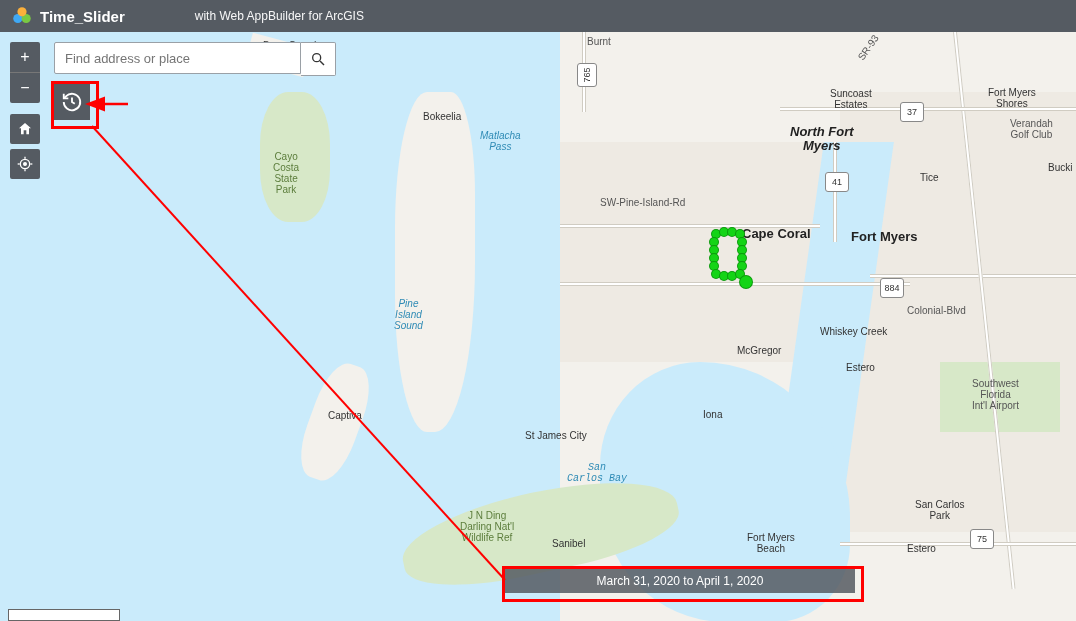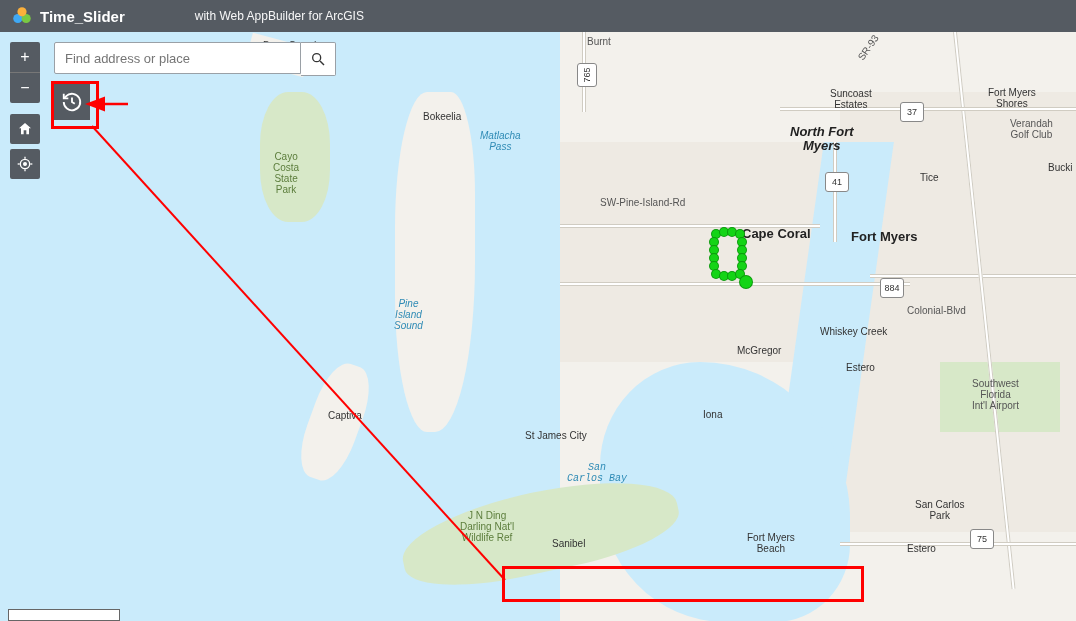--- a/index.html
+++ b/index.html
@@ -195,16 +195,17 @@
   <svg class="arrow-line">
     <defs>
         <marker id="ah" markerWidth="10" markerHeight="10" refX="2" refY="3" orient="auto">
           <path d="M0,0 L0,6 L8,3 z" fill="red"></path>
         </marker>
       </defs>
     <line x1="128" y1="72" x2="100" y2="72" stroke="red" stroke-width="2.5" marker-end="url(#ah)"></line>
     <line x1="92" y1="94" x2="505" y2="548" stroke="red" stroke-width="2"></line>
   </svg>
 
+  <div class="time-bar">March 31, 2020 to April 1, 2020</div>
   <div class="time-bar-highlight"></div>
 
   <div class="attrib"></div>
 </div>
 
 </body></html>

